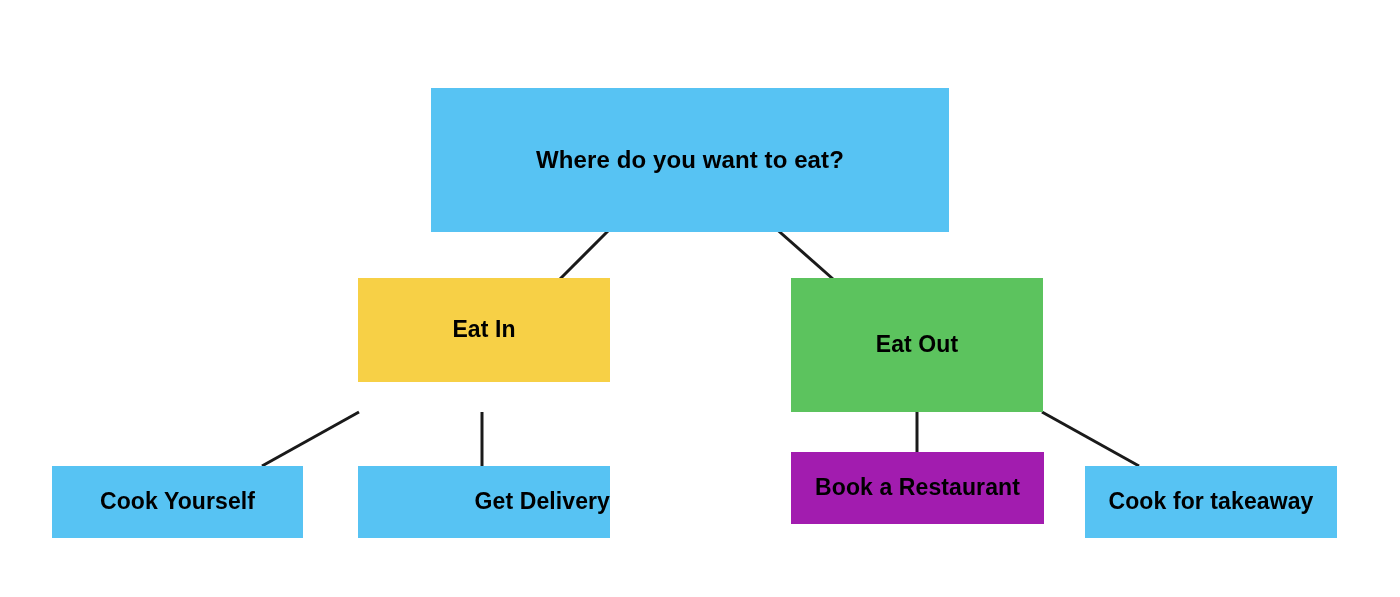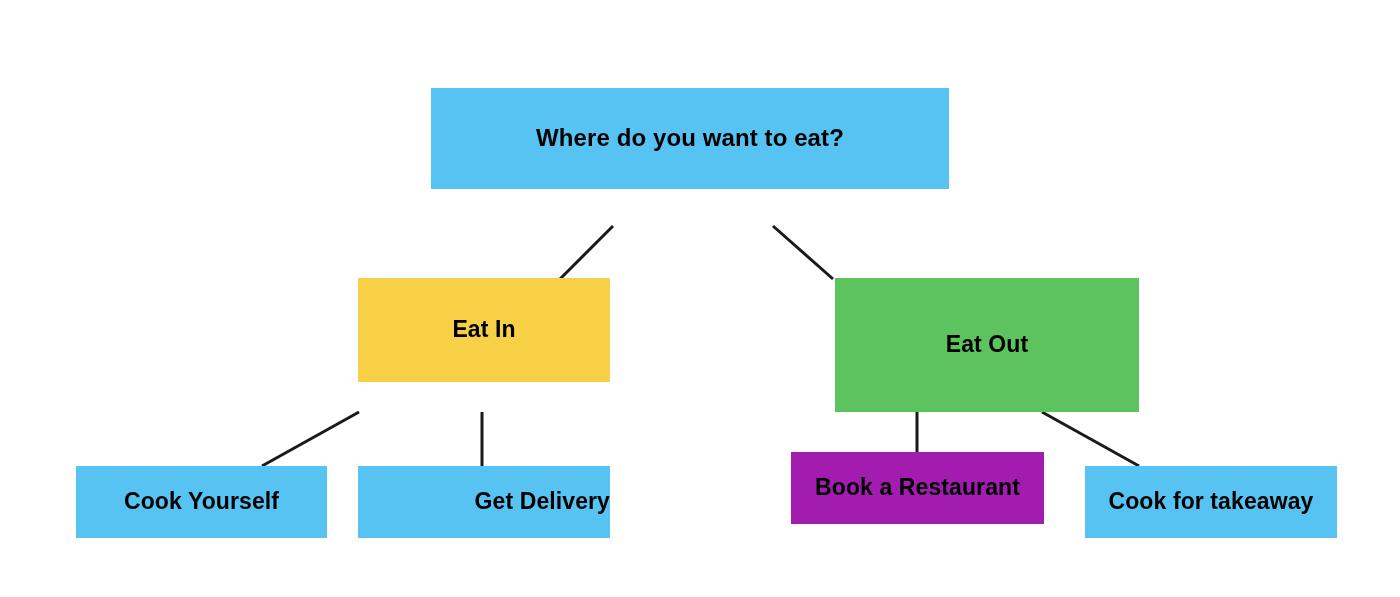--- a/index.html
+++ b/index.html
@@ -53,30 +53,30 @@
   <svg id="connectors" viewBox="0 0 1400 597" width="1400" height="597" xmlns="http://www.w3.org/2000/svg">
       <line x1="613" y1="226" x2="560" y2="279" stroke="#1a1a1a" stroke-width="3" stroke-linecap="butt"></line>
       <line x1="773" y1="226" x2="833" y2="279" stroke="#1a1a1a" stroke-width="3" stroke-linecap="butt"></line>
       <line x1="359" y1="412" x2="262" y2="466" stroke="#1a1a1a" stroke-width="3" stroke-linecap="butt"></line>
       <line x1="482" y1="412" x2="482" y2="466" stroke="#1a1a1a" stroke-width="3" stroke-linecap="butt"></line>
       <line x1="917" y1="412" x2="917" y2="466" stroke="#1a1a1a" stroke-width="3" stroke-linecap="butt"></line>
       <line x1="1042" y1="412" x2="1139" y2="466" stroke="#1a1a1a" stroke-width="3" stroke-linecap="butt"></line>
     </svg>
 
   <div id="nodes">
-      <div class="node root" style="left: 431px; top: 88px; width: 518px; height: 101px; background: rgb(87, 195, 243); align-items: center;">
+      <div class="node root" style="left: 431px; top: 88px; width: 518px; height: 144px; background: rgb(87, 195, 243); align-items: center;">
         <span class="node-label">Where do you want to eat?</span>
       </div>
       <div class="node mid" style="left: 358px; top: 278px; width: 252px; height: 104px; background: rgb(247, 208, 70);">
         <span class="node-label">Eat In</span>
       </div>
-      <div class="node mid" style="left: 791px; top: 278px; width: 304px; height: 134px; background: rgb(92, 195, 94); margin-left: 44px;">
+      <div class="node mid" style="left: 791px; top: 278px; width: 252px; height: 134px; background: rgb(92, 195, 94);">
         <span class="node-label">Eat Out</span>
       </div>
-      <div class="node leaf" style="left: 76px; top: 466px; width: 251px; height: 72px; background: rgb(87, 195, 243);">
+      <div class="node leaf" style="left: 52px; top: 466px; width: 251px; height: 72px; background: rgb(87, 195, 243);">
         <span class="node-label">Cook Yourself</span>
       </div>
       <div class="node leaf" style="left: 358px; top: 466px; width: 252px; height: 72px; background: rgb(87, 195, 243); justify-content: flex-end;">
         <span class="node-label">Get Delivery</span>
       </div>
       <div class="node leaf" style="left: 791px; top: 452px; width: 253px; height: 72px; background: #a21caf;">
         <span class="node-label">Book a Restaurant</span>
       </div>
       <div class="node leaf" style="left: 1085px; top: 466px; width: 252px; height: 72px; background: rgb(87, 195, 243);">
         <span class="node-label">Cook for takeaway</span>

